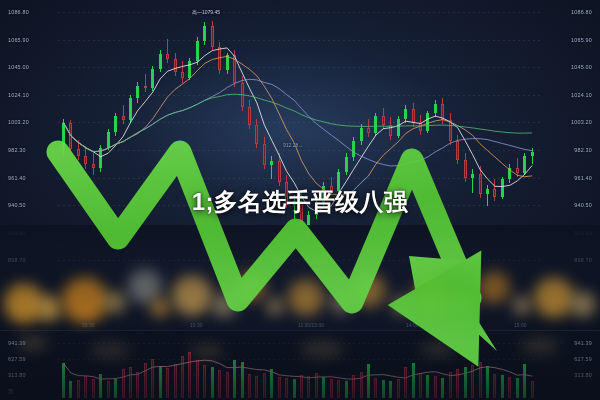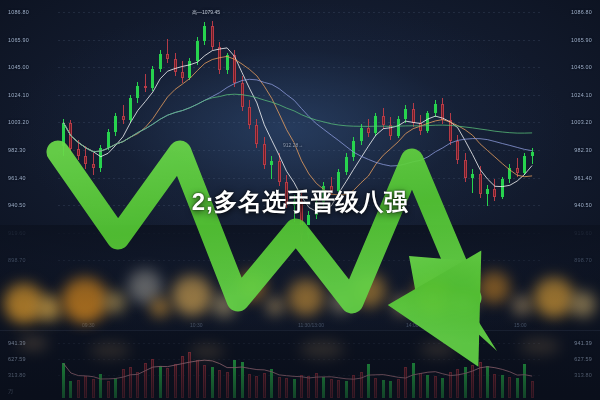--- a/index.html
+++ b/index.html
@@ -517,16 +517,16 @@
       </linearGradient>
     </defs>
     <g opacity="0.93">
       <path d="M 58 152 L 118 238 L 180 152 L 238 300 L 296 230 L 352 302 L 412 160 L 470 298" fill="none" stroke="url(#ag)" stroke-width="23" stroke-linecap="round" stroke-linejoin="round"></path>
       <path d="M 497 357 L 434 300 L 470 267 L 409 262 L 420 322 L 455 290 Z" fill="url(#ag)" transform="translate(0,-6)"></path>
       <polygon points="455,244 507,348 398,336" fill="url(#ag)" transform="rotate(28 455 300)"></polygon>
     </g>
   </svg>
 
   <div class="headline">
-    <span class="line2">2;多名选手晋级八强</span>
+    <span class="line2">1;多名选手晋级八强</span>
   </div>
 
 </div>
 
 </body></html>

